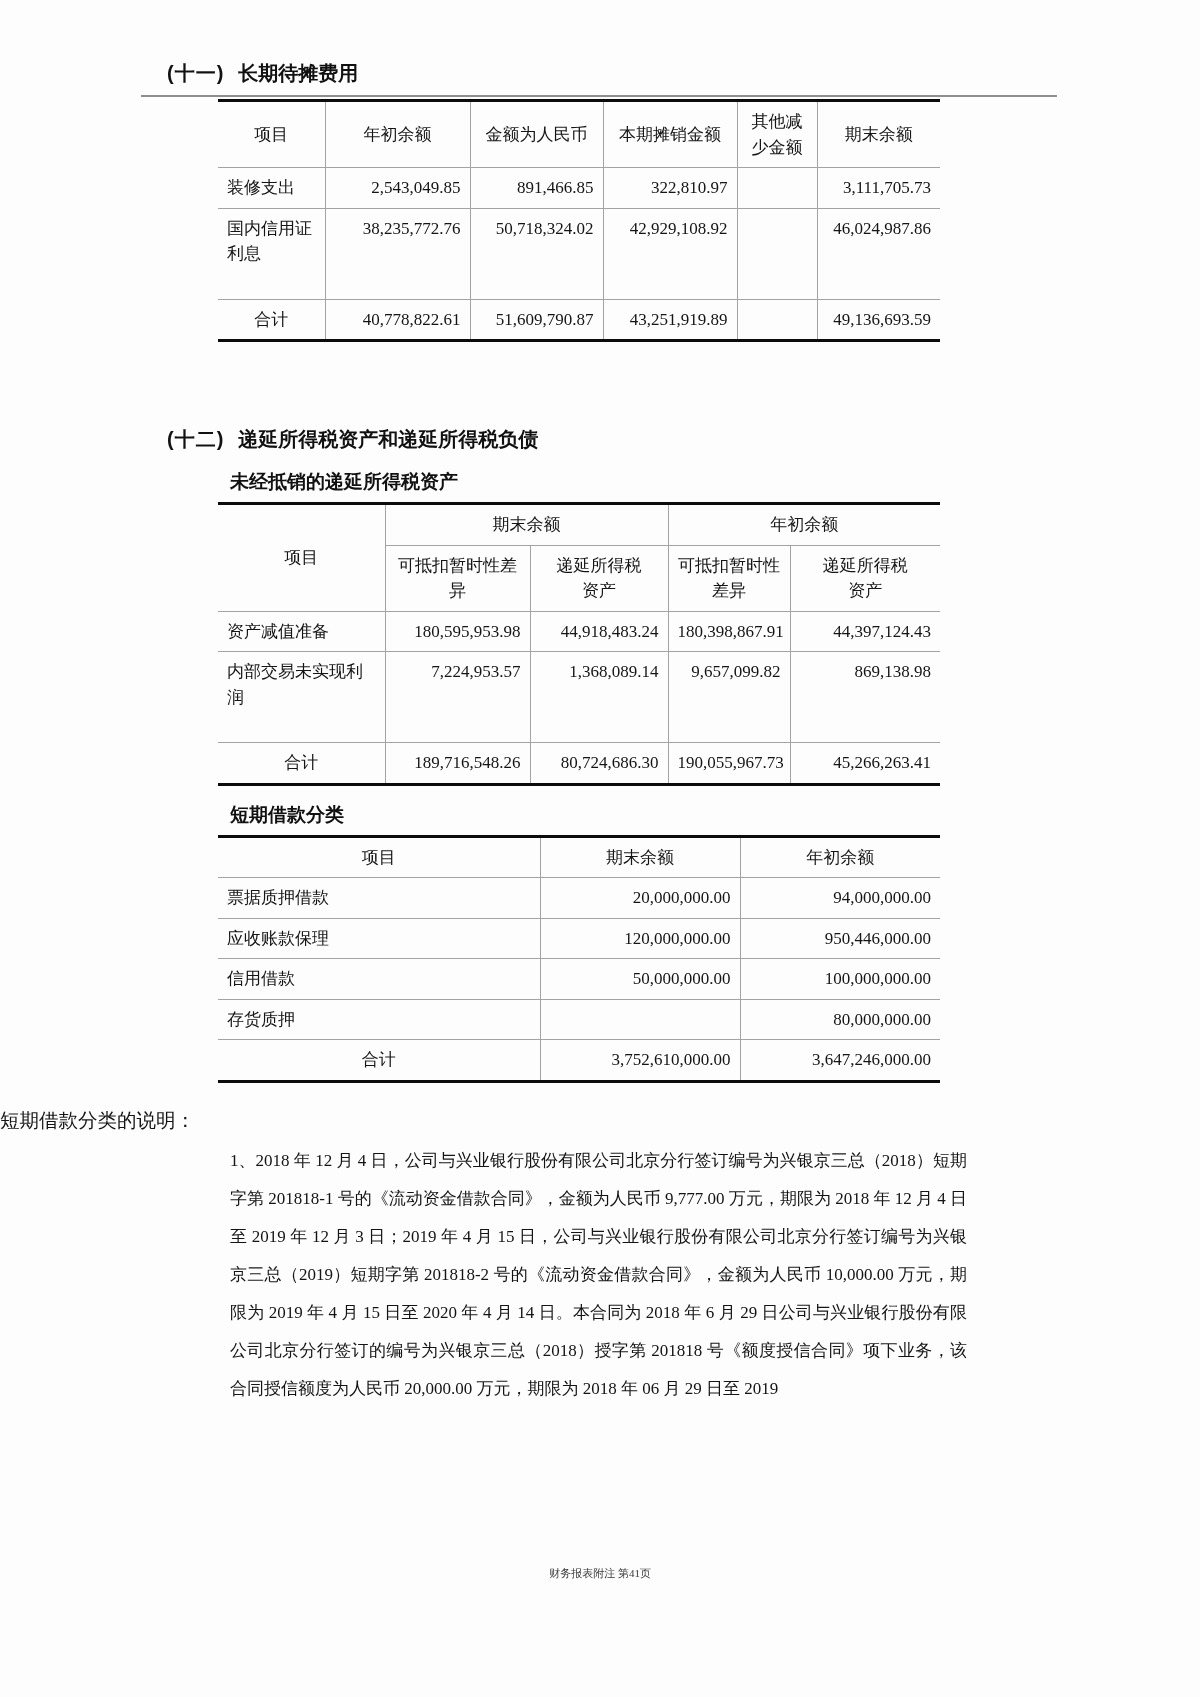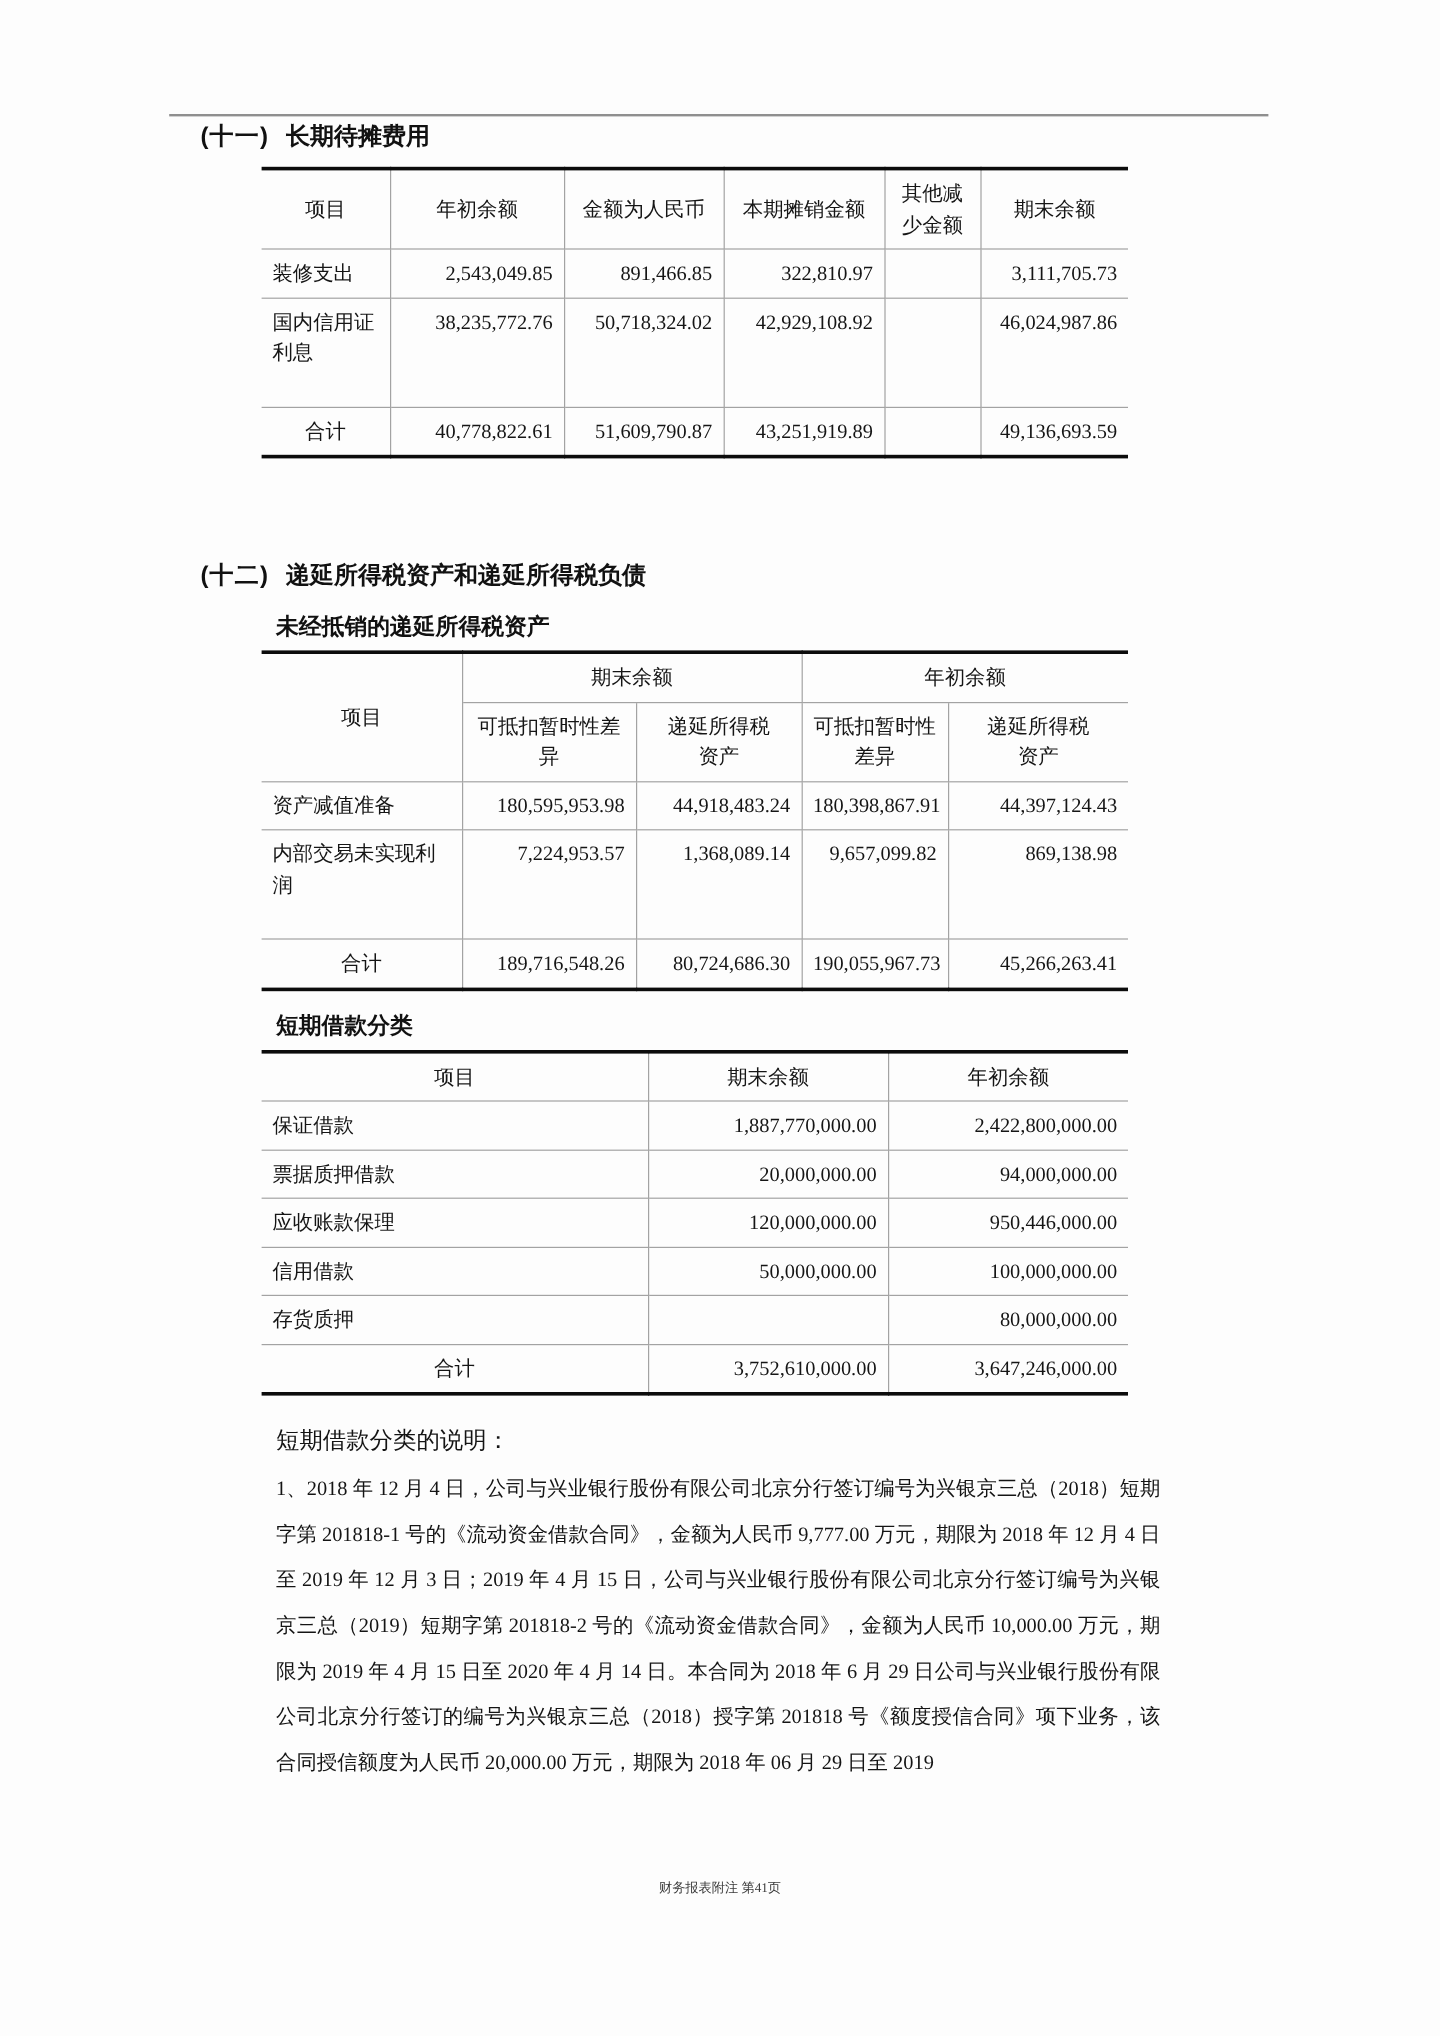--- a/index.html
+++ b/index.html
@@ -9,21 +9,21 @@
     width:1200px; height:1697px;
     background:#fdfdfd;
     overflow:hidden;
     font-family:"Liberation Serif","DejaVu Serif",serif;
     color:#1b1b1b;
   }
   .top-rule {
     position:absolute; left:141px; top:95px;
     width:916px; height:2px; background:#8f8f8f;
   }
-  .content { padding-top:100px; }
+  .content { padding-top:60px; }
 
   .sec-heading {
     margin-left:167px;
     font-family:"Liberation Sans","DejaVu Sans",sans-serif;
     font-weight:bold; font-size:20px; color:#111;
     display:flex; align-items:baseline;
   }
   .sec-heading .sec-num { margin-right:14px; letter-spacing:1px; }
   .sub-heading {
     margin-left:230px;
@@ -51,21 +51,21 @@
   td.num   { text-align:right; }
   td.total-label { text-align:center; }
   tr.pad-extra td { padding-bottom:32px; }
 
   .m-t1   { margin-top:12px; }
   .m-sec  { margin-top:84px; }
   .m-sub  { margin-top:16px; }
   .m-tbl  { margin-top:7px;  }
 
   .note-title {
-    margin-left:230px; margin-top:24px;
+    margin-top:24px;
     font-size:19.5px; color:#141414;
   }
   .note-para {
     margin-left:230px; margin-top:8px;
     width:737px;
     font-size:17px; line-height:38px;
     text-align:justify; color:#141414;
   }
   .footer {
     position:absolute; left:0; top:1566px; width:100%;
@@ -199,25 +199,20 @@
       </colgroup>
       <thead>
         <tr>
           <th>项目</th>
           <th>期末余额</th>
           <th>年初余额</th>
         </tr>
       </thead>
       <tbody>
         <tr>
-          <td class="item">保证借款</td>
-          <td class="num">1,887,770,000.00</td>
-          <td class="num">2,422,800,000.00</td>
-        </tr>
-        <tr>
           <td class="item">票据质押借款</td>
           <td class="num">20,000,000.00</td>
           <td class="num">94,000,000.00</td>
         </tr>
         <tr>
           <td class="item">应收账款保理</td>
           <td class="num">120,000,000.00</td>
           <td class="num">950,446,000.00</td>
         </tr>
         <tr>

